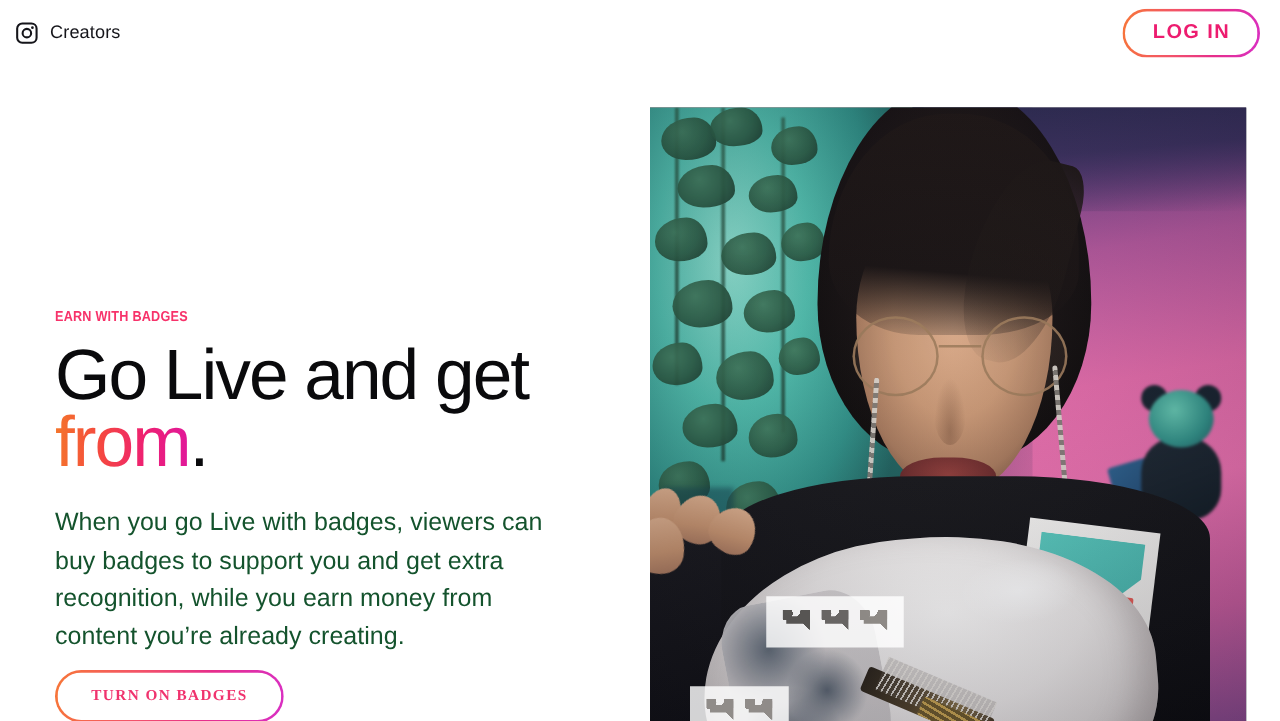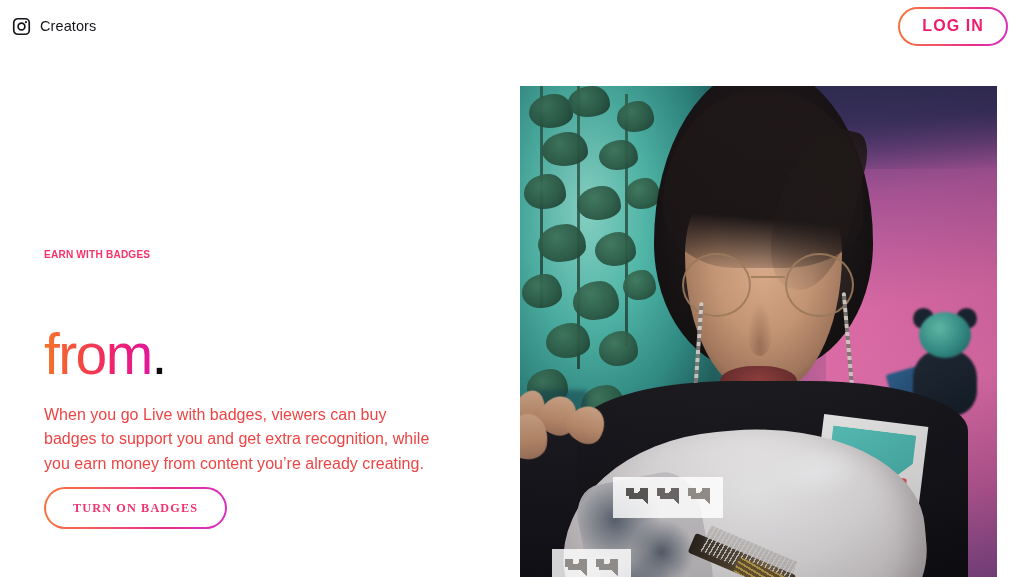--- a/index.html
+++ b/index.html
@@ -131,23 +131,23 @@
   .headline .grad {
     background: linear-gradient(92deg, #F4762B 0%, #F5483F 34%, #EE2072 66%, #E0189C 100%);
     -webkit-background-clip: text;
     background-clip: text;
     -webkit-text-fill-color: transparent;
     color: transparent;
   }
   .headline .dot { color: #0a0a0c; }
 
   .body-copy {
-    font-size: 16px;
+    font-size: 20px;
     line-height: 1.52;
-    color: #ef4444;
+    color: #14532d;
     width: 396px;
     margin-bottom: 11px;
     letter-spacing: 0.02px;
   }
 
   .cta-btn {
     position: relative;
     display: inline-flex;
     align-items: center;
     justify-content: center;
@@ -571,21 +571,21 @@
     <button class="login-btn">
       <span class="label">LOG IN</span>
     </button>
   </div>
 
   <div class="hero-copy">
 
     <div class="eyebrow">EARN WITH BADGES</div>
 
     <h1 class="headline">
-      <br>
+      <span>Go Live and get</span><br>
       <span class="grad">from</span><span class="dot">.</span>
     </h1>
 
     <p class="body-copy">When you go Live with badges, viewers can buy badges to support you and get extra recognition, while you earn money from content you’re already creating.</p>
 
     <button class="cta-btn">
       <span class="label">TURN ON BADGES</span>
     </button>
   </div>
 

